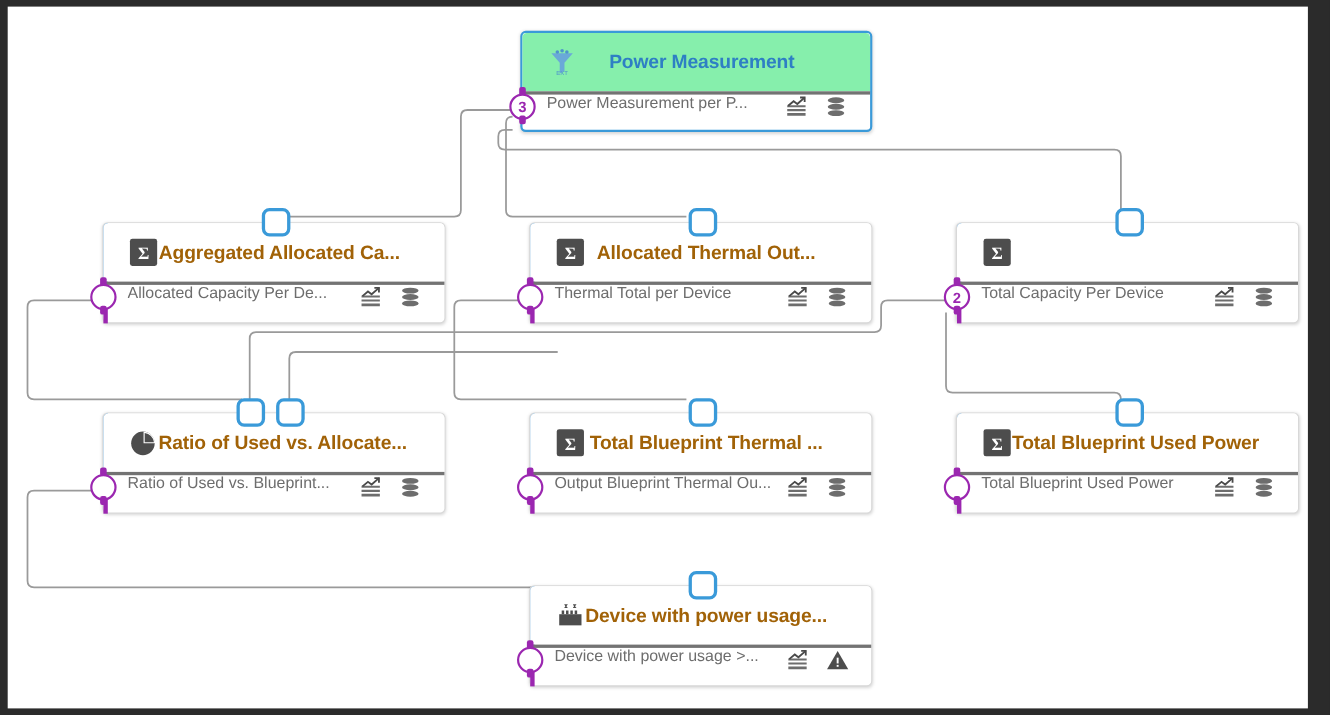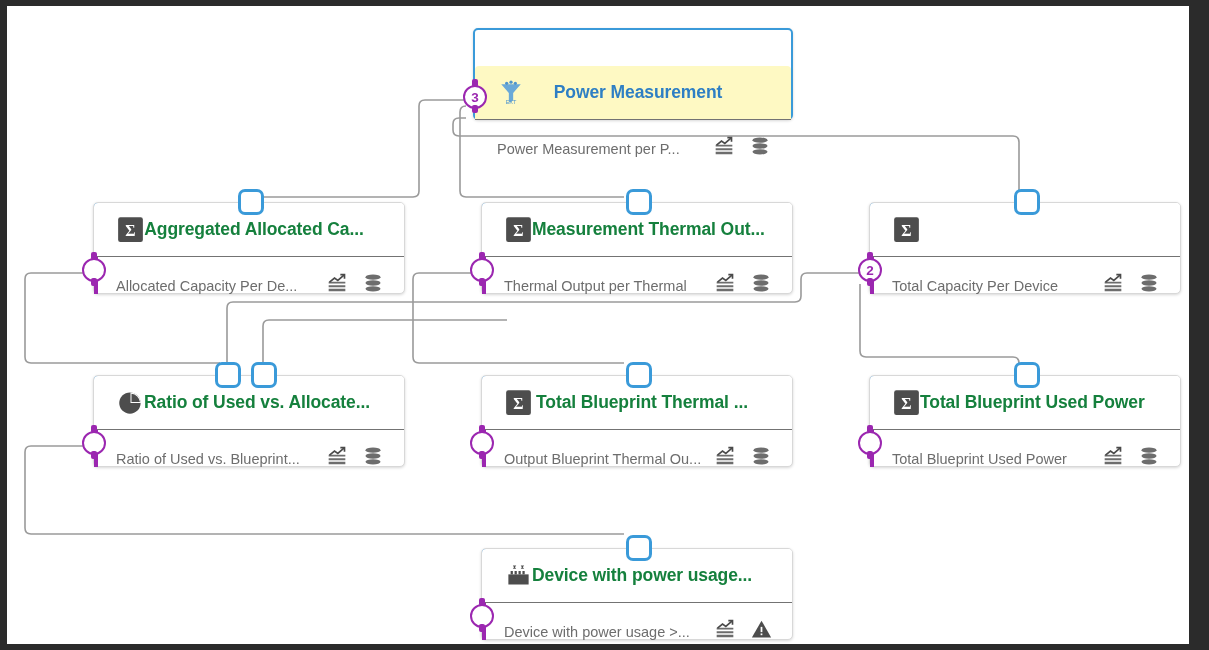--- a/index.html
+++ b/index.html
@@ -7,33 +7,33 @@
   #stage{position:relative;width:1209px;height:650px;background:#2b2b2b;overflow:hidden;}
   #canvas{position:absolute;left:7px;top:6px;width:1182px;height:638px;background:#ffffff;overflow:hidden;}
   #edges{position:absolute;left:0;top:0;width:1182px;height:638px;}
 
   .node{position:absolute;box-sizing:border-box;background:#ffffff;
         border:1px solid #d8d8d8;border-radius:5px;
         box-shadow:0 1px 3px rgba(0,0,0,.16);}
   .node .hdr{position:relative;height:53px;display:flex;align-items:center;
         box-sizing:border-box;border-radius:4px 4px 0 0;background:#ffffff;}
   .node.sel{border:2px solid #3a9ad9;}
-  .node.sel .hdr{background:#fef9c3;margin-top:36px;}
+  .node.sel .hdr{background:#86efac;}
   .accent-top{position:absolute;left:0;top:0;width:4px;height:53px;background:#2e86c8;border-radius:4px 0 0 0;}
   .accent-bot{position:absolute;left:0;top:53px;width:4px;height:38px;background:#9b27b0;}
 
   .hicon{width:28px;height:28px;margin-left:22px;flex:0 0 auto;
          display:flex;align-items:center;justify-content:center;}
   .htitle{flex:1 1 auto;text-align:center;font-size:17.5px;font-weight:bold;
-          color:#15803d;padding-right:40px;white-space:nowrap;overflow:hidden;
+          color:#a16207;padding-right:40px;white-space:nowrap;overflow:hidden;
           letter-spacing:-.1px;}
   .node.sel .htitle{color:#2e7fc4;}
 
-  .row{position:relative;height:38px;display:flex;align-items:flex-end;
-       border-top:1px solid #737373;box-sizing:border-box;}
+  .row{position:relative;height:38px;display:flex;align-items:flex-start;
+       border-top:3px solid #737373;box-sizing:border-box;}
   .rlabel{margin-left:22px;font-size:14.5px;color:#6d6d6d;white-space:nowrap;
           overflow:hidden;flex:1 1 auto;}
   .ricons{display:flex;align-items:center;gap:14px;margin-right:20px;flex:0 0 auto;}
   .ricon{width:22px;height:22px;display:flex;align-items:center;justify-content:center;}
 
   
   .pin{position:absolute;width:26px;height:26px;box-sizing:border-box;
        border:3px solid #3a9ad9;border-radius:7px;background:#ffffff;z-index:6;}
   .pout{position:absolute;width:24px;height:28px;z-index:6;}
   .pout .ring{position:absolute;left:0;top:2px;width:24px;height:24px;box-sizing:border-box;
@@ -154,24 +154,24 @@
     <div class="node" id="n2" style="left:474px;top:196px;width:312px;height:92px;">
       <div class="accent-top"></div>
       <div class="accent-bot"></div>
       <div class="hdr">
         <span class="hicon">
           <svg width="27" height="27" viewBox="0 0 24 24">
               <rect x="1" y="1" width="22" height="22" rx="2" fill="#4d4d4d"></rect>
               <text x="12" y="17.5" font-size="14" font-weight="bold" fill="#ffffff" text-anchor="middle" font-family="Liberation Serif">Σ</text>
             </svg>
         </span>
-        <span class="htitle">Measurement Thermal Out...</span>
-      </div>
-      <div class="row">
-        <span class="rlabel">Thermal Output per Thermal</span>
+        <span class="htitle">Allocated Thermal Out...</span>
+      </div>
+      <div class="row">
+        <span class="rlabel">Thermal Total per Device</span>
         <span class="ricons">
           <span class="ricon">
             <svg width="20" height="20" viewBox="0 0 24 24">
                 <path d="M2 22h20v-3H2zm0-5h20v-2.4H2zm0-4.4h20v-2.2H2z" fill="#6d6d6d"></path>
                 <path d="M3 11 L9 6 L13 9 L21 2" stroke="#4a4a4a" stroke-width="2" fill="none"></path>
                 <path d="M16 2h5v5" stroke="#4a4a4a" stroke-width="2" fill="none"></path>
               </svg>
           </span>
           <span class="ricon">
             <svg width="20" height="20" viewBox="0 0 24 24">
@@ -340,21 +340,21 @@
         </span>
       </div>
       <div class="pin" style="left:144px;top:-14px;"></div>
       <div class="pout" style="left:-12px;top:53px;">
         <span class="stub-t"></span>
         <span class="ring"></span>
         <span class="stub-b"></span>
       </div>
     </div>
 
-    <div class="node" id="n7" style="left:474px;top:542px;width:312px;height:92px;">
+    <div class="node" id="n7" style="left:474px;top:526px;width:312px;height:92px;">
       <div class="accent-top"></div>
       <div class="accent-bot"></div>
       <div class="hdr">
         <span class="hicon">
           <svg width="27" height="27" viewBox="0 0 24 24">
             <rect x="3" y="11" width="18" height="9" fill="#4d4d4d"></rect>
             <rect x="5" y="8" width="2" height="3" fill="#4d4d4d"></rect>
             <rect x="8.5" y="8" width="2" height="3" fill="#4d4d4d"></rect>
             <rect x="12" y="8" width="2" height="3" fill="#4d4d4d"></rect>
             <rect x="15.5" y="8" width="2" height="3" fill="#4d4d4d"></rect>

